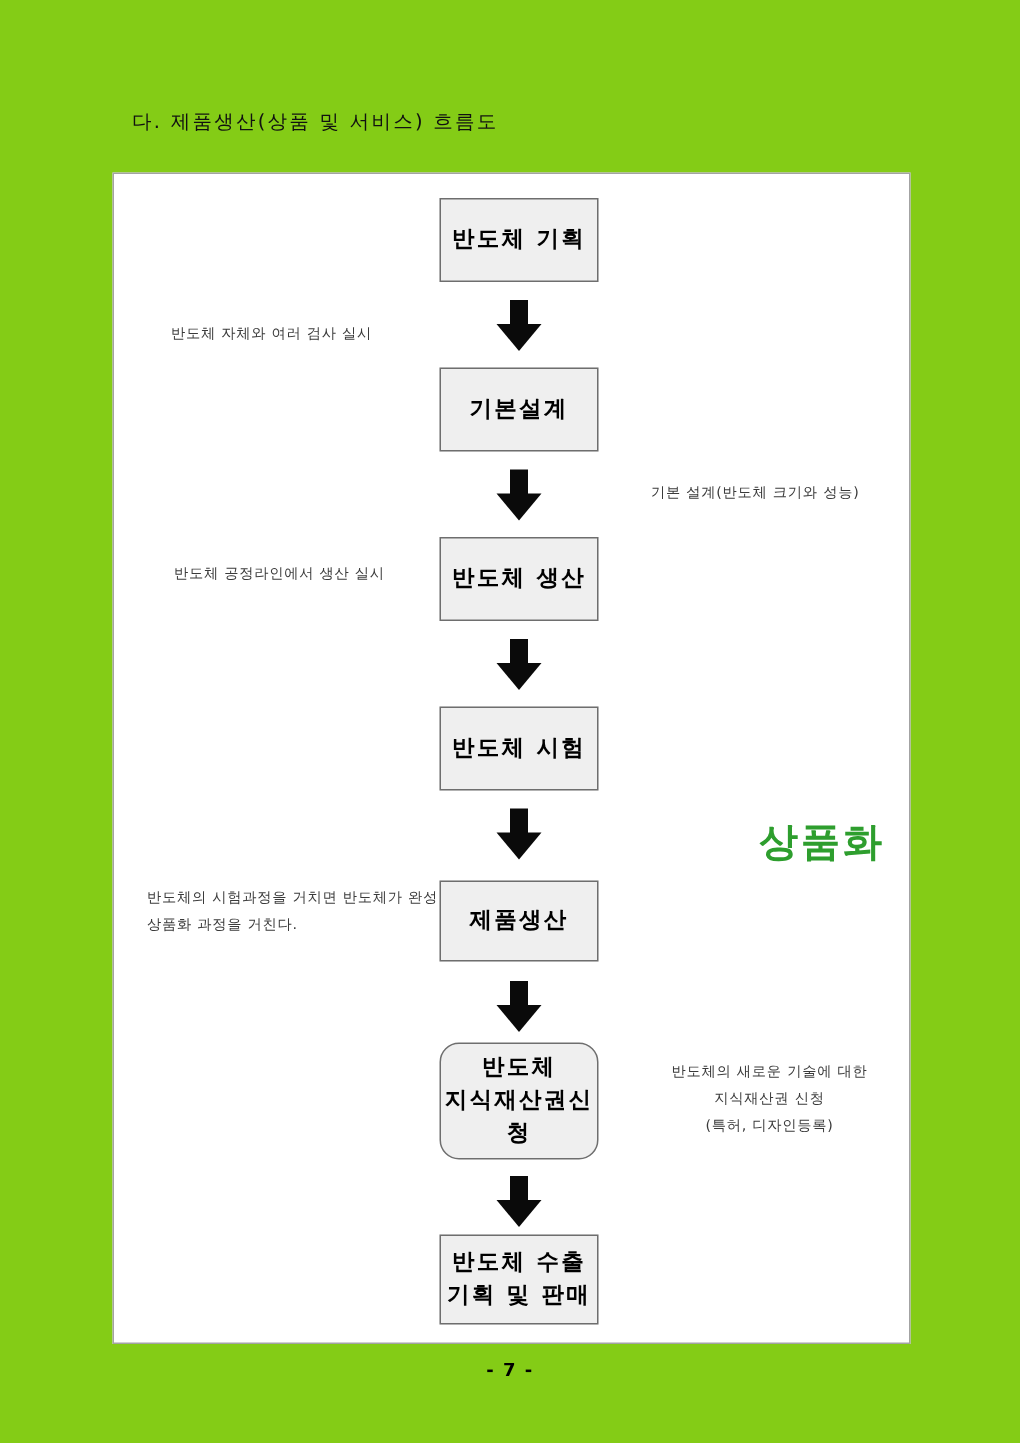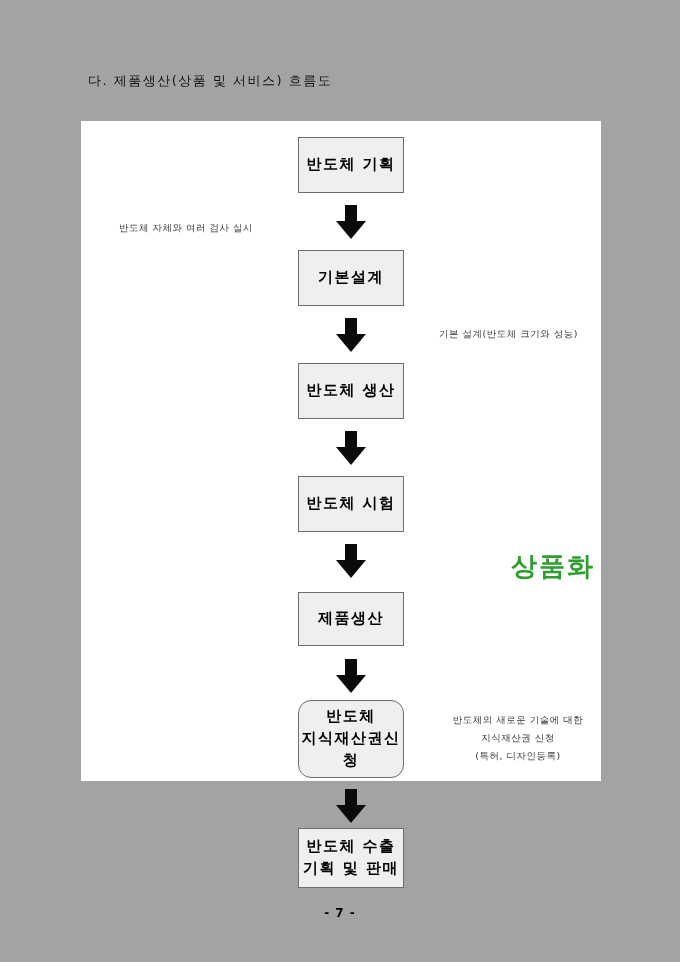--- a/index.html
+++ b/index.html
@@ -1,40 +1,40 @@
 <!DOCTYPE html>
 <html><head>
 <meta charset="utf-8">
 <style>
   * { margin: 0; padding: 0; box-sizing: border-box; }
   html, body { background: #ffffff; }
   .page {
     position: relative;
     width: 680px;
     height: 962px;
-    background: #a3a3a3;
+    background: #84cc16;
     font-family: "DejaVu Sans", sans-serif;
     color: #000;
     overflow: hidden;
   }
   .doc-title {
     position: absolute;
     left: 88px;
     top: 72px;
     font-size: 13px;
     letter-spacing: 1.5px;
     color: #111;
   }
   .frame {
     position: absolute;
     left: 75px;
     top: 115px;
     width: 532px;
-    height: 672px;
-    border: 6px solid #a3a3a3;
+    height: 781px;
+    border: 1px solid #a3a3a3;
     background: #fff;
   }
   .node {
     position: absolute;
     left: 217px;
     width: 106px;
     background: #efefef;
     border: 1px solid #6e6e6e;
     display: flex;
     align-items: center;
@@ -125,20 +125,23 @@
     <div class="arrow" style="top:538px;">
       <div class="stem"></div>
       <div class="head"></div>
     </div>
     <div class="arrow" style="top:668px;">
       <div class="stem"></div>
       <div class="head"></div>
     </div>
 
     <div class="note" style="left:38px; top:98px; width:185px;">반도체 자체와 여러 검사 실시</div>
+    <div class="note" style="left:40px; top:258px; width:185px;">반도체 공정라인에서 생산 실시</div>
+    <div class="note" style="left:22px; top:474px; width:200px;">반도체의 시험과정을 거치면 반도체가 완성
+상품화 과정을 거친다.</div>
 
     <div class="note" style="left:358px; top:204px; width:165px;">기본 설계(반도체 크기와 성능)</div>
     <div class="note center" style="left:352px; top:590px; width:170px;">반도체의 새로운 기술에 대한
 지식재산권 신청
 (특허, 디자인등록)</div>
 
     <div class="highlight" style="left:390px; top:428px;">상품화</div>
 
   </div>
 

